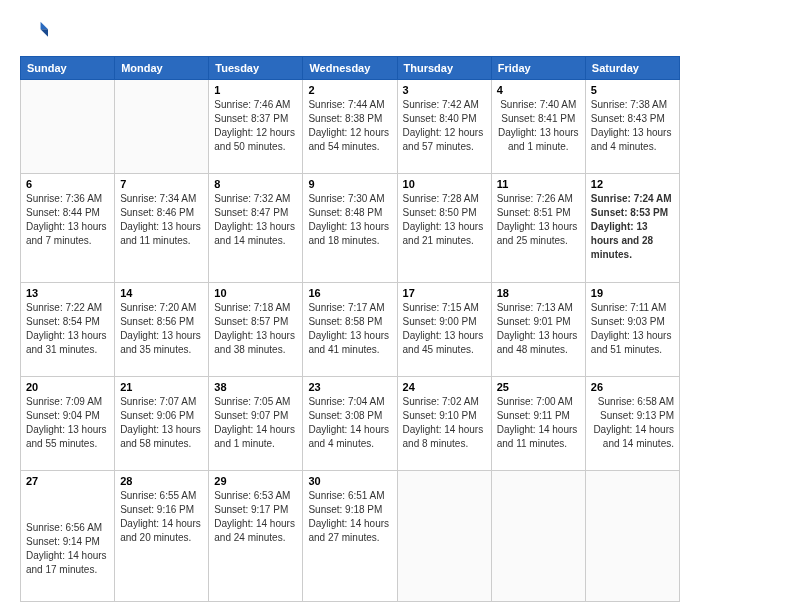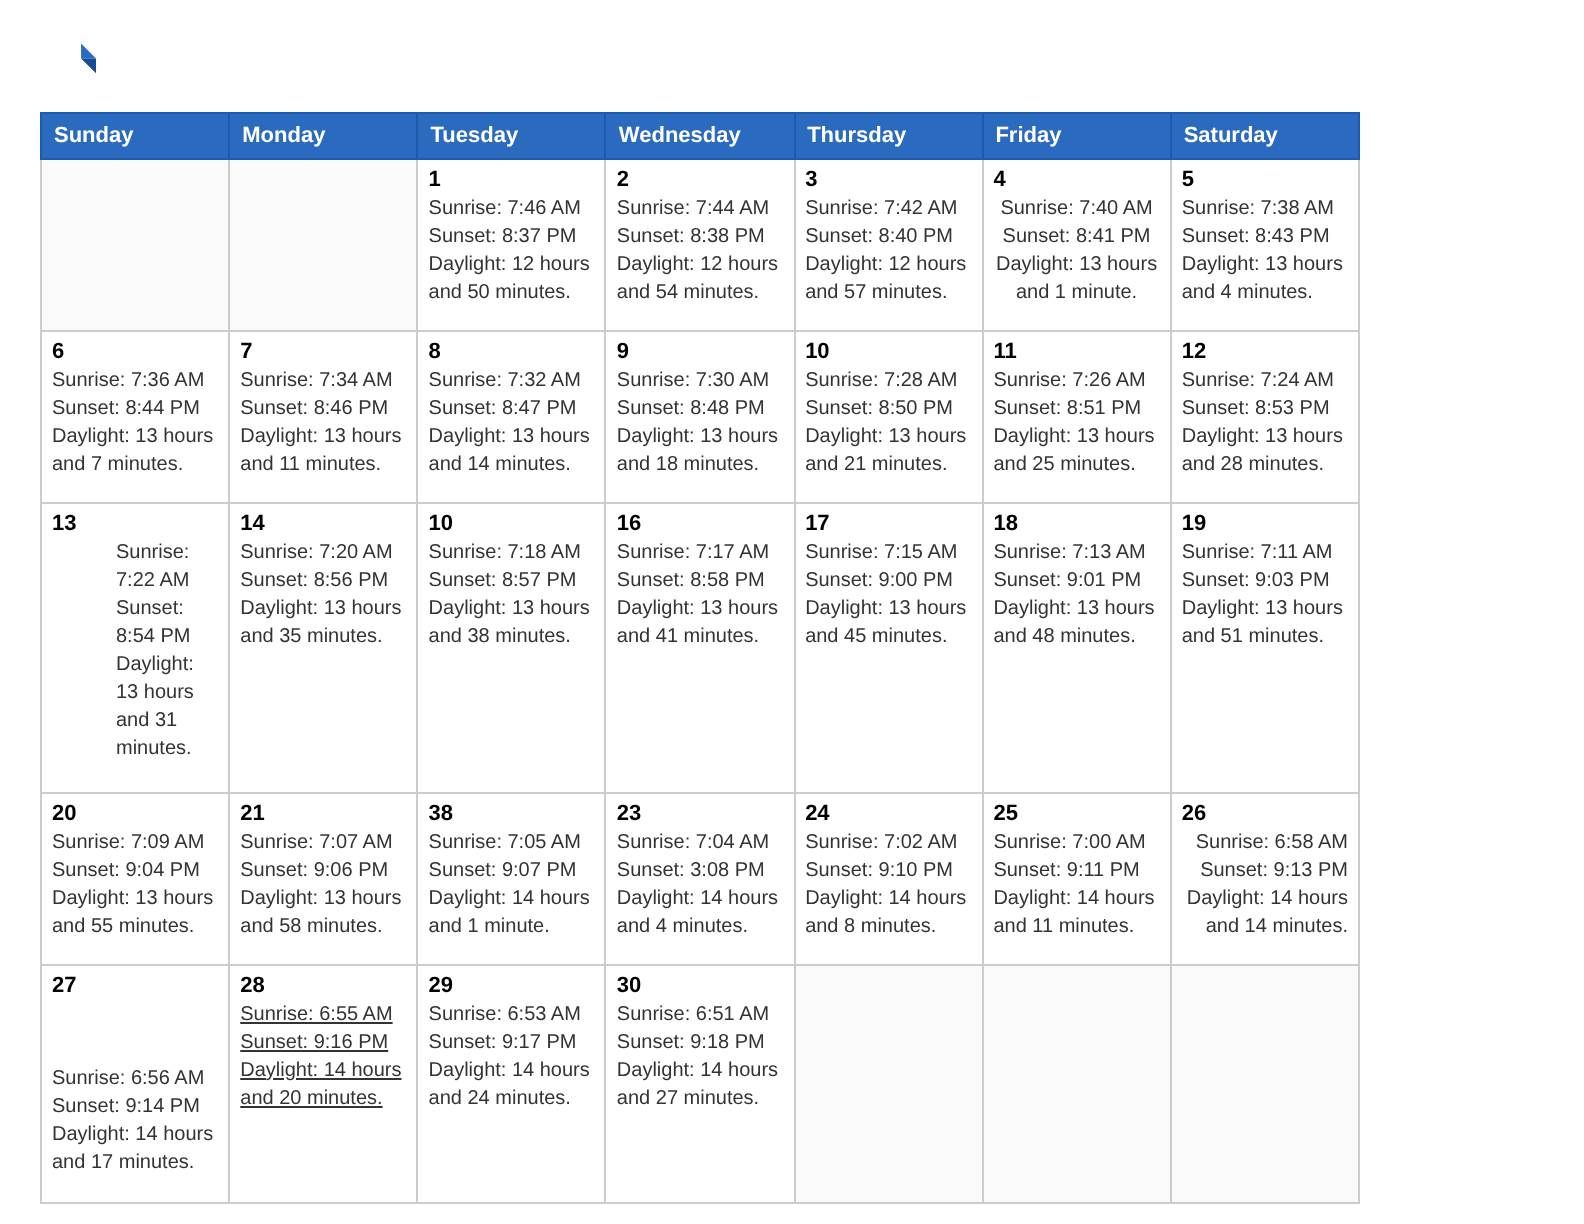--- a/index.html
+++ b/index.html
@@ -192,29 +192,29 @@
 Daylight: 13 hours and 21 minutes.</div>
           </td>
           <td>
             <div class="day-number">11</div>
             <div class="day-info" style="white-space: pre-line;">Sunrise: 7:26 AM
 Sunset: 8:51 PM
 Daylight: 13 hours and 25 minutes.</div>
           </td>
           <td>
             <div class="day-number">12</div>
-            <div class="day-info" style="white-space: pre-line;">Sunrise: 7:24 AM
+            <div class="day-info" style="white-space: pre-line; font-weight: bold;">Sunrise: 7:24 AM
 Sunset: 8:53 PM
 Daylight: 13 hours and 28 minutes.</div>
           </td>
         </tr>
         <tr>
           <td>
             <div class="day-number">13</div>
-            <div class="day-info" style="white-space: pre-line; margin-left: 32px;">Sunrise: 7:22 AM
+            <div class="day-info" style="white-space: pre-line;">Sunrise: 7:22 AM
 Sunset: 8:54 PM
 Daylight: 13 hours and 31 minutes.</div>
           </td>
           <td>
             <div class="day-number">14</div>
             <div class="day-info" style="white-space: pre-line;">Sunrise: 7:20 AM
 Sunset: 8:56 PM
 Daylight: 13 hours and 35 minutes.</div>
           </td>
           <td>
@@ -294,21 +294,21 @@
         </tr>
         <tr>
           <td>
             <div class="day-number">27</div>
             <div class="day-info" style="white-space: pre-line; margin-top: 34px;">Sunrise: 6:56 AM
 Sunset: 9:14 PM
 Daylight: 14 hours and 17 minutes.</div>
           </td>
           <td>
             <div class="day-number">28</div>
-            <div class="day-info" style="white-space: pre-line; text-decoration: underline;">Sunrise: 6:55 AM
+            <div class="day-info" style="white-space: pre-line;">Sunrise: 6:55 AM
 Sunset: 9:16 PM
 Daylight: 14 hours and 20 minutes.</div>
           </td>
           <td>
             <div class="day-number">29</div>
             <div class="day-info" style="white-space: pre-line;">Sunrise: 6:53 AM
 Sunset: 9:17 PM
 Daylight: 14 hours and 24 minutes.</div>
           </td>
           <td>

